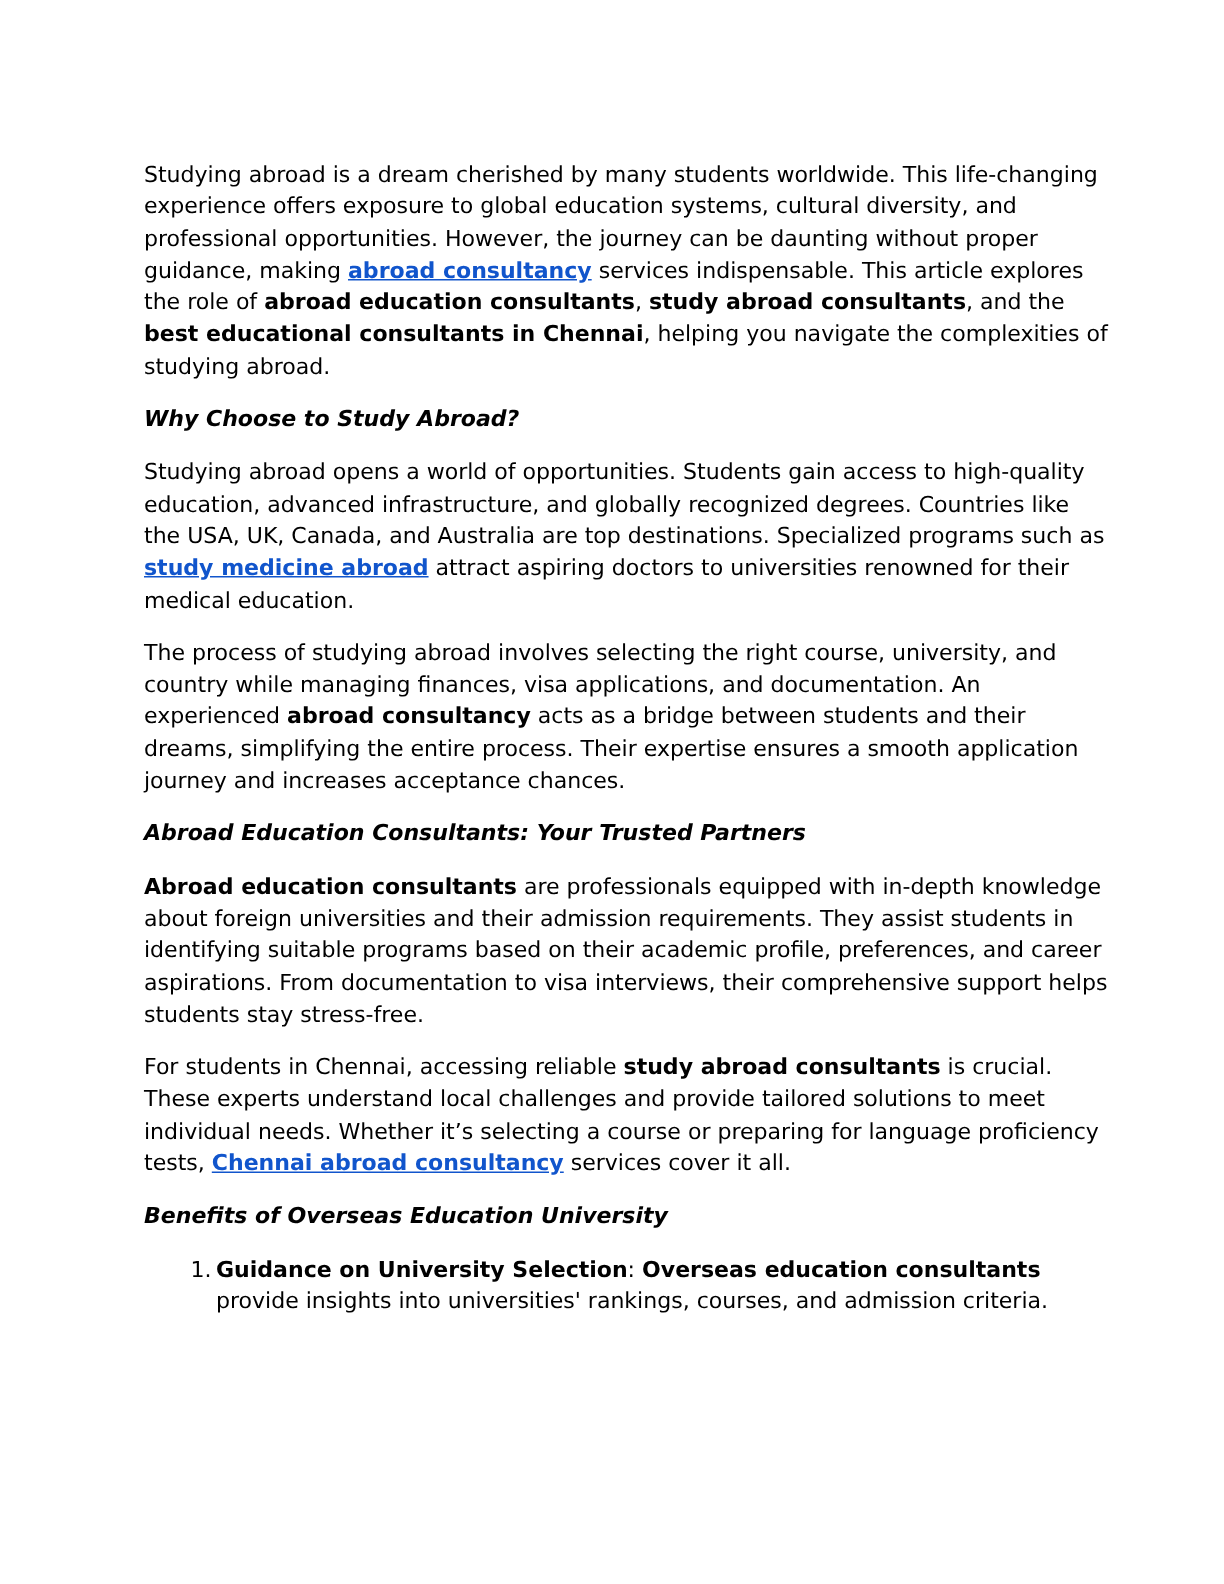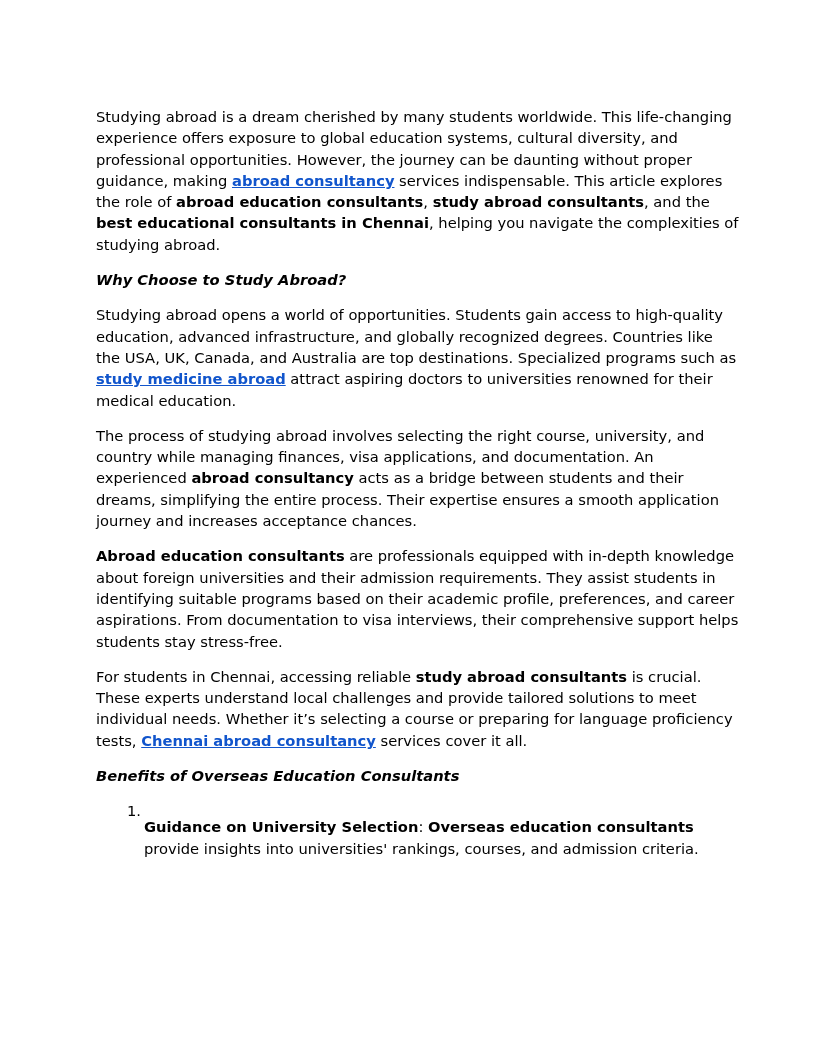--- a/index.html
+++ b/index.html
@@ -47,44 +47,44 @@
     margin: 0 0 14px 0;
     padding-left: 24px;
   }
   .list-number {
     flex: 0 0 24px;
     box-sizing: border-box;
     padding-left: 7px;
   }
   .list-text {
     flex: 1;
-    margin-top: 16px;
   }
 </style>
 </head>
 <body>
 
 <div class="page">
 
   <p class="para"><span>Studying abroad is a dream cherished by many students worldwide. This life-changing experience offers exposure to global education systems, cultural diversity, and professional opportunities. However, the journey can be daunting without proper guidance, making </span><a class="link">abroad consultancy</a><span> services indispensable. This article explores the role of </span><span class="b">abroad education consultants</span><span>, </span><span class="b">study abroad consultants</span><span>, and the </span><span class="b">best educational consultants in Chennai</span><span>, helping you navigate the complexities of studying abroad.</span></p>
 
   <h2 class="heading">Why Choose to Study Abroad?</h2>
 
   <p class="para"><span>Studying abroad opens a world of opportunities. Students gain access to high-quality education, advanced infrastructure, and globally recognized degrees. Countries like the USA, UK, Canada, and Australia are top destinations. Specialized programs such as </span><a class="link">study medicine abroad</a><span> attract aspiring doctors to universities renowned for their medical education.</span></p>
 
 
   <p class="para"><span>The process of studying abroad involves selecting the right course, university, and country while managing finances, visa applications, and documentation. An experienced </span><span class="b">abroad consultancy</span><span> acts as a bridge between students and their dreams, simplifying the entire process. Their expertise ensures a smooth application journey and increases acceptance chances.</span></p>
 
+  <h2 class="heading">Abroad Education Consultants: Your Trusted Partners</h2>
 
   <p class="para"><span class="b">Abroad education consultants</span><span> are professionals equipped with in-depth knowledge about foreign universities and their admission requirements. They assist students in identifying suitable programs based on their academic profile, preferences, and career aspirations. From documentation to visa interviews, their comprehensive support helps students stay stress-free.</span></p>
 
 
   <p class="para"><span>For students in Chennai, accessing reliable </span><span class="b">study abroad consultants</span><span> is crucial. These experts understand local challenges and provide tailored solutions to meet individual needs. Whether it’s selecting a course or preparing for language proficiency tests, </span><a class="link">Chennai abroad consultancy</a><span> services cover it all.</span></p>
 
-  <h2 class="heading">Benefits of Overseas Education Consultants</h2>
+  <h2 class="heading">Benefits of Overseas Education University</h2>
 
   <div class="doc-list">
     <div class="list-item">
       <span class="list-number">1.</span>
       <span class="list-text"><span class="b">Guidance on University Selection</span><span>: </span><span class="b">Overseas education consultants</span><span> provide insights into universities' rankings, courses, and admission criteria.</span></span>
     </div>
   </div>
 
 </div>
 

